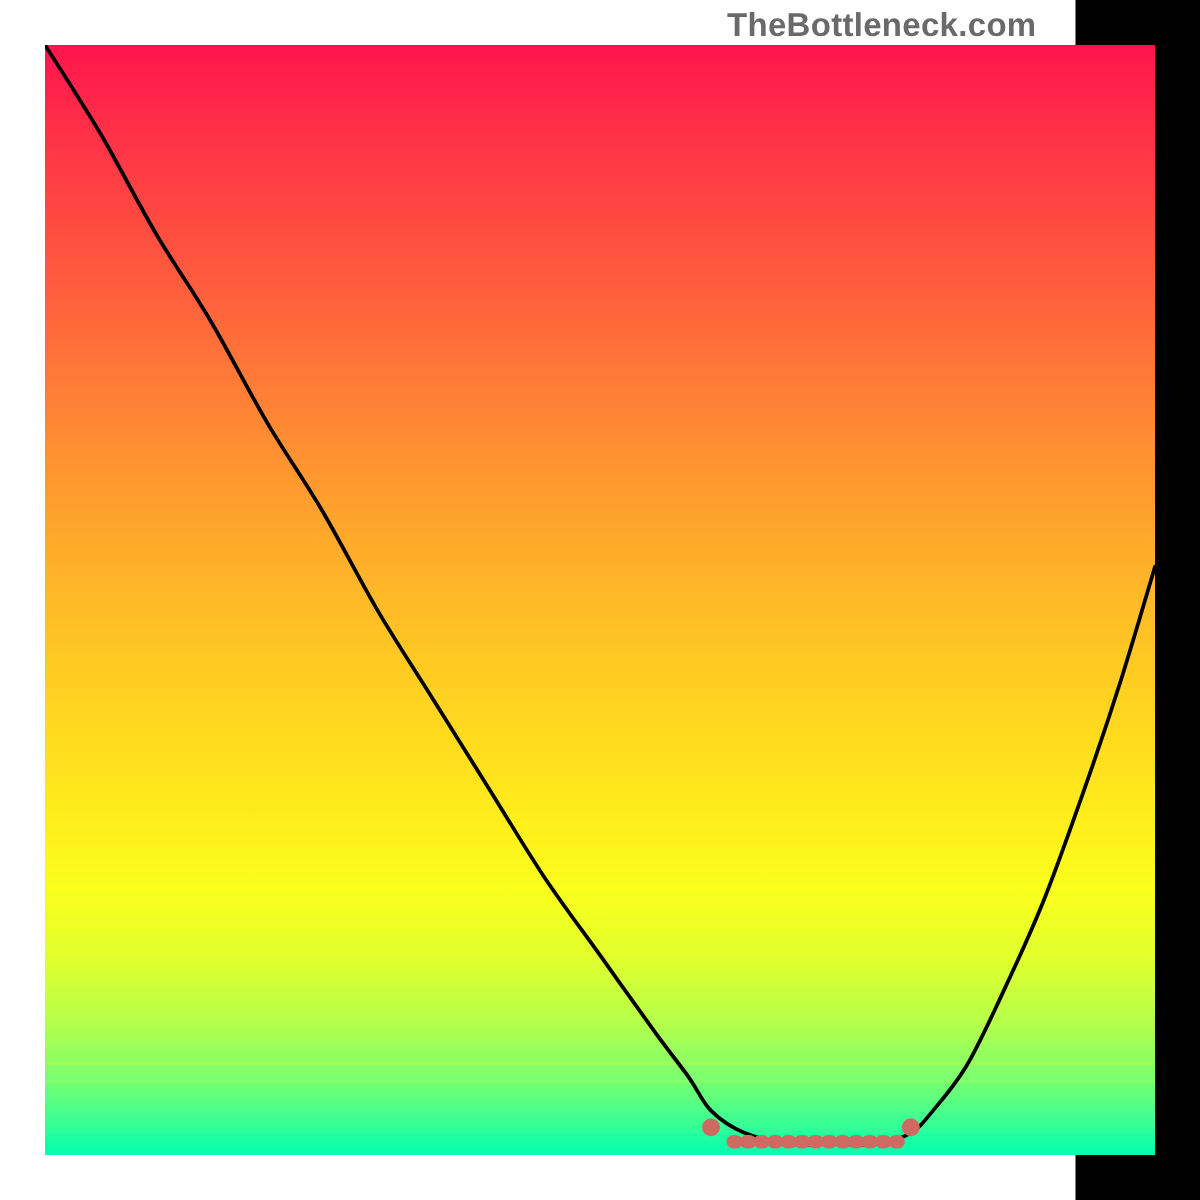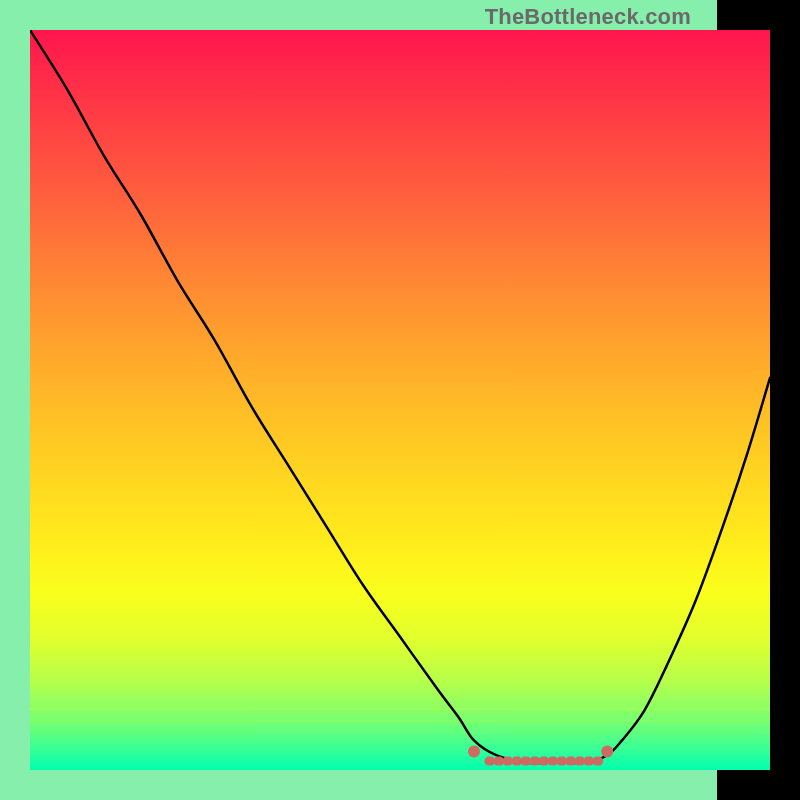--- a/index.html
+++ b/index.html
@@ -7,21 +7,21 @@
     padding: 0;
     width: 800px;
     height: 800px;
     background: #000;
     overflow: hidden;
   }
   .frame {
     position: relative;
     width: 717px;
     height: 800px;
-    background: #86efac;
+    background: #ffffff;
   }
   .plot-area {
     position: absolute;
     left: 30px;
     top: 30px;
     width: 740px;
     height: 740px;
     overflow: hidden;
   }
   .gradient {

